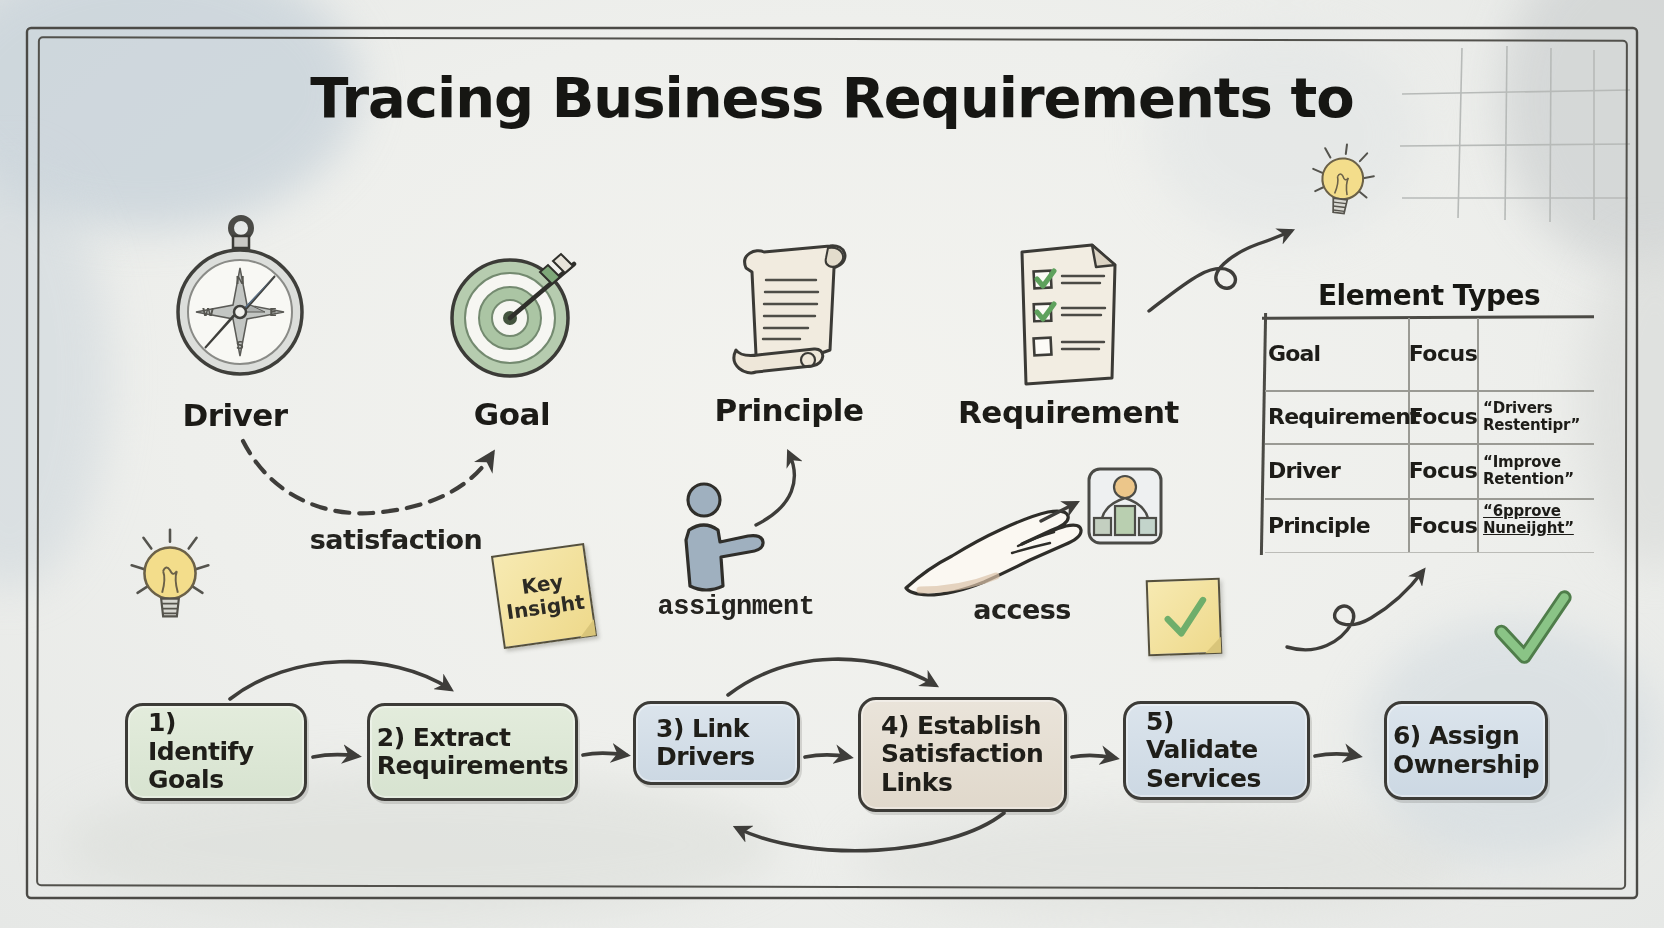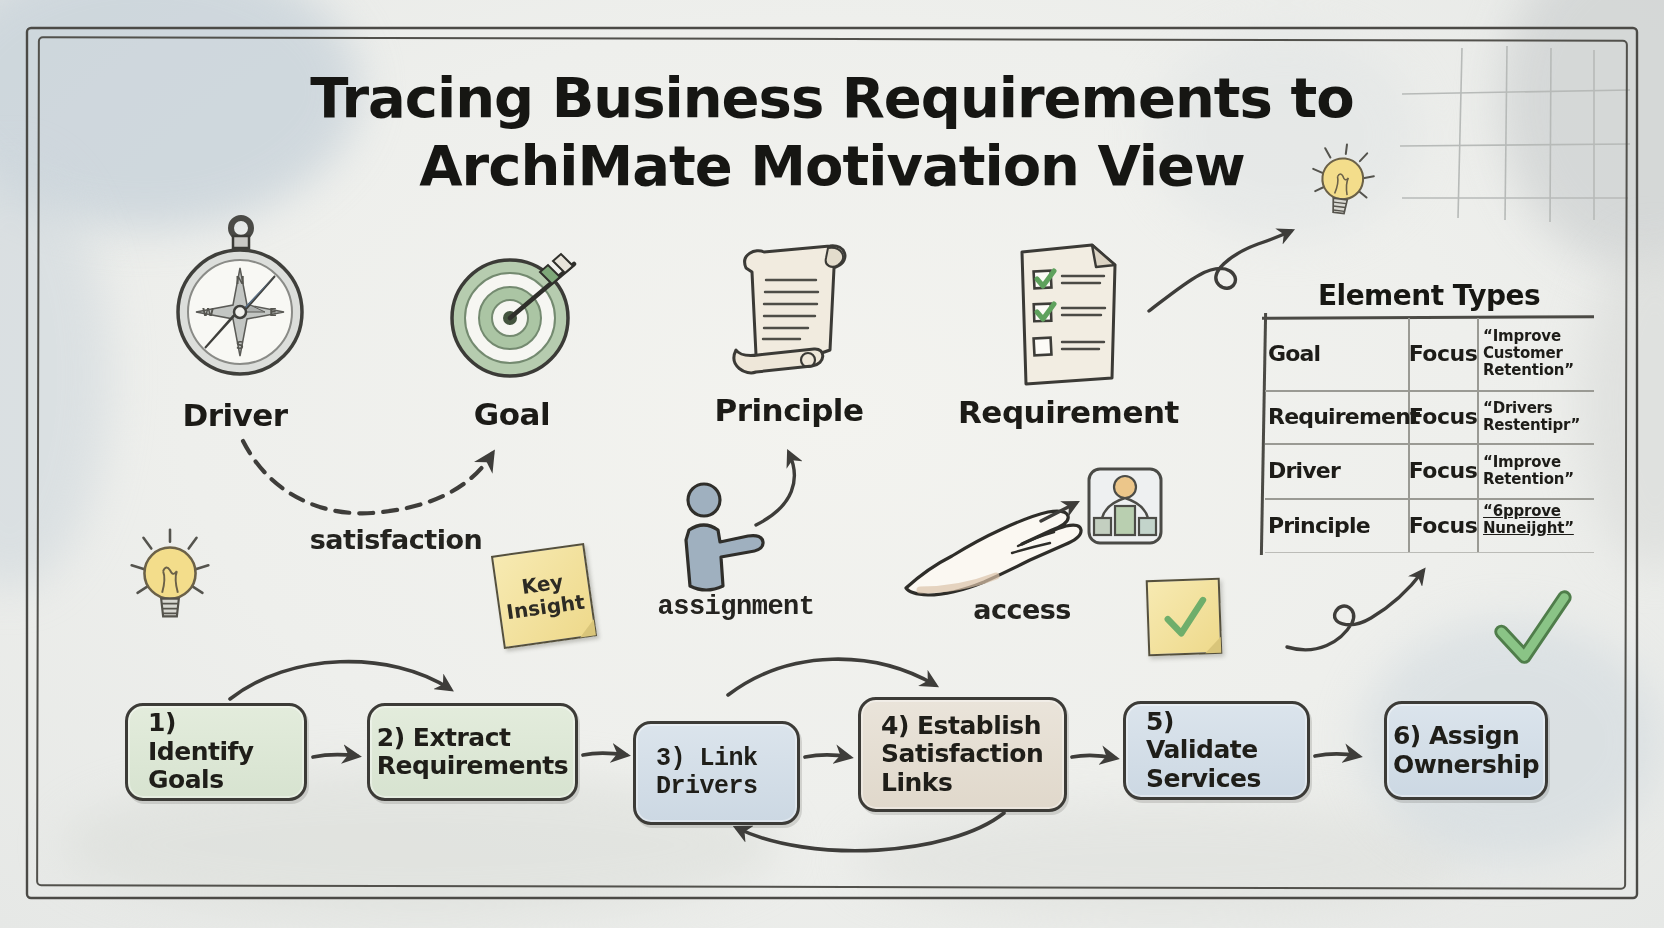--- a/index.html
+++ b/index.html
@@ -68,21 +68,20 @@
     <line x1="1402" y1="94" x2="1630" y2="90"></line>
       <line x1="1400" y1="146" x2="1630" y2="144"></line>
     <line x1="1402" y1="198" x2="1628" y2="198"></line>
   </g>
   <rect x="27" y="28" width="1610" height="870" rx="4" fill="none" stroke="#4b4a46" stroke-width="2.4"></rect>
   <rect x="38" y="39" width="1588" height="848" rx="4" fill="none" stroke="#52514c" stroke-width="2" transform="rotate(0.12 833 463)"></rect>
 </svg>
 
 <div id="title">
   <div>Tracing Business Requirements to</div>
-  <div>ArchiMate Motivation View</div>
 </div>
 
 <svg class="abs" style="left:173px;top:212px;" width="134" height="172" viewBox="0 0 134 172">
   <circle cx="68" cy="16" r="10" fill="none" stroke="#4a4a46" stroke-width="6"></circle>
   <rect x="60" y="24" width="16" height="12" fill="#c9c9c5" stroke="#3c3c38" stroke-width="2.5"></rect>
   <circle cx="67" cy="100" r="62" fill="#dcdedb" stroke="#3f3f3b" stroke-width="3.5"></circle>
   <circle cx="67" cy="100" r="52" fill="#f8f8f4" stroke="#8a8b87" stroke-width="2"></circle>
   <polygon points="67,56 74,93 111,100 74,107 67,144 60,107 23,100 60,93" fill="#c3c6c3" stroke="#5b5b57" stroke-width="1.5"></polygon>
   <polygon points="96,71 75,92 92,100 67,100" fill="#adb0ae" stroke="#5b5b57" stroke-width="1"></polygon>
   <polygon points="102,64 73,96 60,104 32,136 61,104 74,96" fill="#8d9aa6" stroke="#3f3f3b" stroke-width="2"></polygon>
@@ -210,38 +209,37 @@
   <div class="tline strong" style="left:0;top:30px;width:2.5px;height:242px;transform:rotate(1deg);"></div>
   <div class="tline" style="left:146px;top:35px;width:1.6px;height:234px;"></div>
   <div class="tline" style="left:215px;top:35px;width:1.6px;height:234px;"></div>
   <div class="tline" style="left:3px;top:107px;width:329px;height:1.6px;"></div>
   <div class="tline" style="left:3px;top:160px;width:329px;height:1.6px;"></div>
   <div class="tline" style="left:3px;top:215px;width:329px;height:1.6px;"></div>
   <div class="tline" style="left:3px;top:269px;width:329px;height:1.4px;opacity:.6;"></div>
 
   <div class="tcell c1" style="top:34px;height:73px;">Goal</div>
   <div class="tcell c2" style="top:34px;height:73px;">Focus</div>
-  <div class="tcell c3" style="top:34px;height:73px;">“Improve Customer Retention”</div>
 
   <div class="tcell c1" style="top:107px;height:53px;">Requirement</div>
   <div class="tcell c2" style="top:107px;height:53px;">Focus</div>
   <div class="tcell c3" style="top:107px;height:53px;">“Drivers Restentipr”</div>
 
   <div class="tcell c1" style="top:160px;height:55px;">Driver</div>
   <div class="tcell c2" style="top:160px;height:55px;">Focus</div>
   <div class="tcell c3" style="top:160px;height:55px;">“Improve Retention”</div>
 
   <div class="tcell c1" style="top:215px;height:54px;">Principle</div>
   <div class="tcell c2" style="top:215px;height:54px;">Focus</div>
   <div class="tcell c3" style="top:210px;height:54px;text-decoration:underline;">“6pprove Nuneijght”</div>
 </div>
 
 <div class="step green" style="left:125px;top:703px;width:182px;height:98px;">1) Identify Goals</div>
 <div class="step green" style="left:367px;top:703px;width:211px;height:98px;">2) Extract Requirements</div>
-<div class="step blue" style="left:633px;top:721px;width:167px;height:104px;font-family:Liberation Mono, monospace;">3) Link Drivers</div>
+<div class="step blue" style="left:633px;top:701px;width:167px;height:84px;">3) Link Drivers</div>
 <div class="step tan" style="left:858px;top:697px;width:209px;height:115px;">4) Establish Satisfaction Links</div>
 <div class="step blue" style="left:1123px;top:701px;width:187px;height:99px;">5) Validate Services</div>
 <div class="step blue" style="left:1368px;top:701px;width:164px;height:99px;margin-left:16px;">6) Assign Ownership</div>
 
 <svg class="overlay" width="1664" height="928" viewBox="0 0 1664 928">
   <defs>
     <marker id="ah" viewBox="0 0 10 10" refX="7.5" refY="5" markerWidth="5.2" markerHeight="5.2" orient="auto-start-reverse">
       <path d="M0 0 L10 5 L0 10 L3 5 Z" fill="#3e3d3a"></path>
     </marker>
   </defs>

